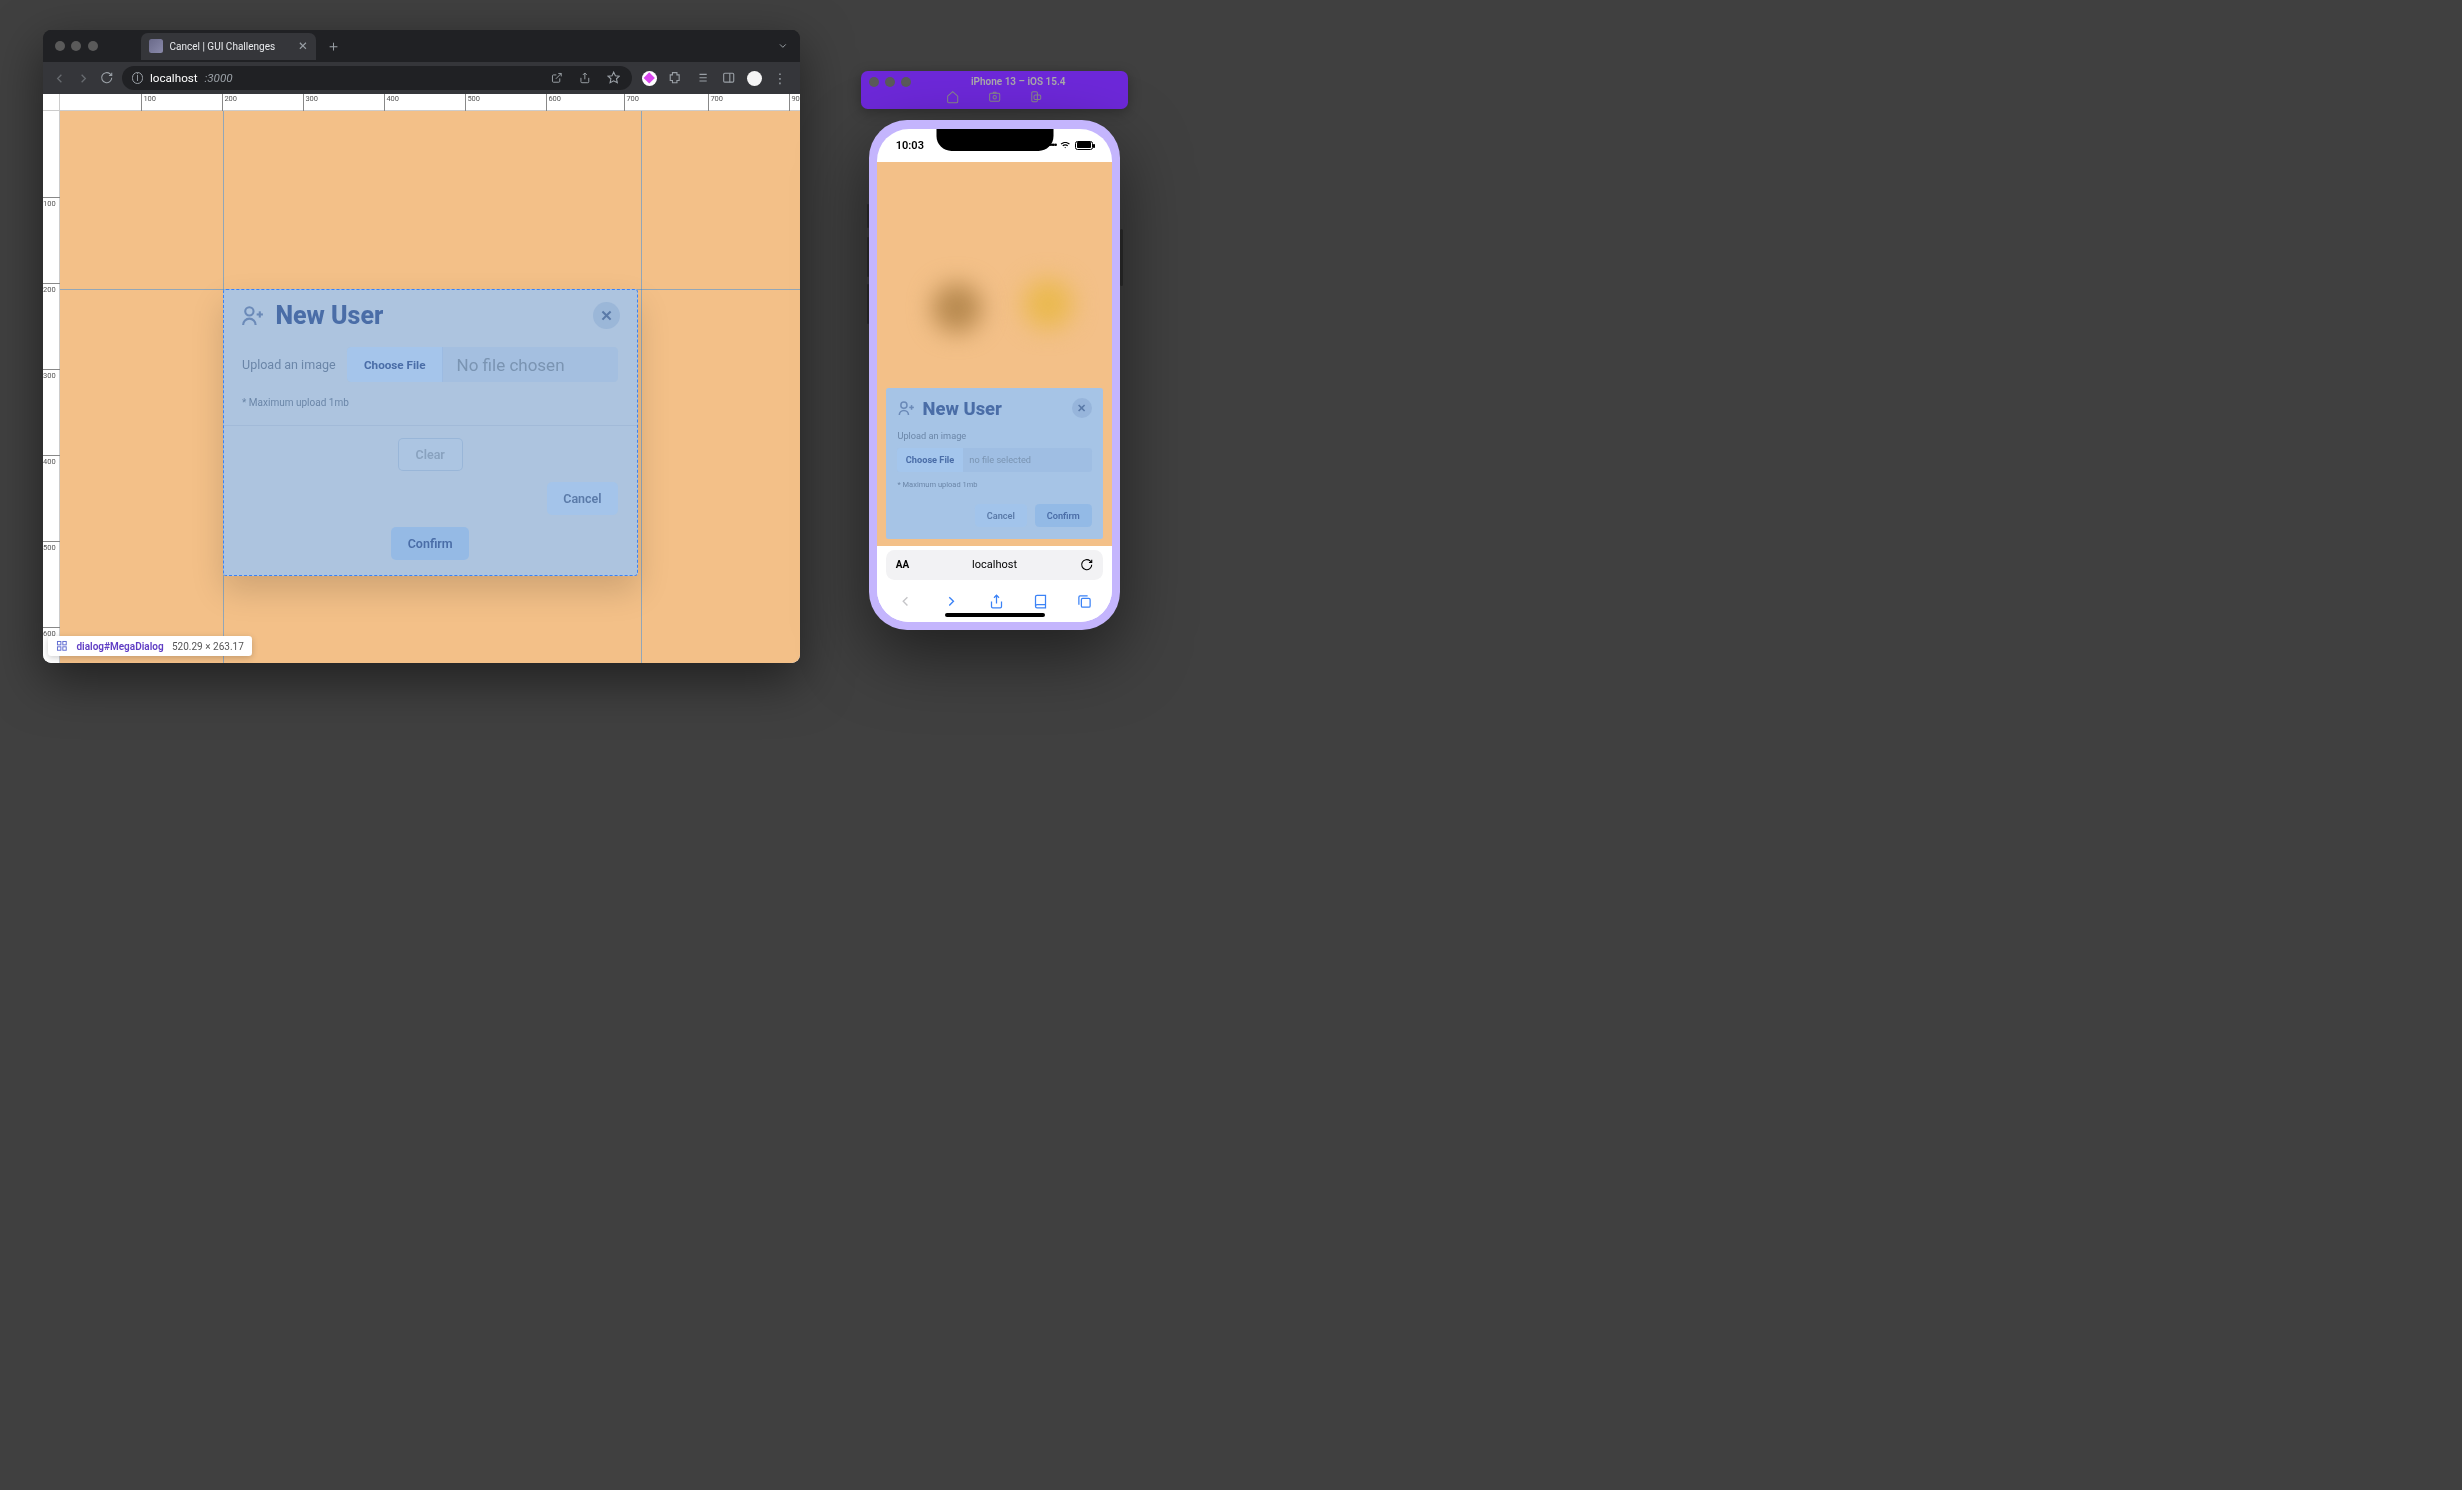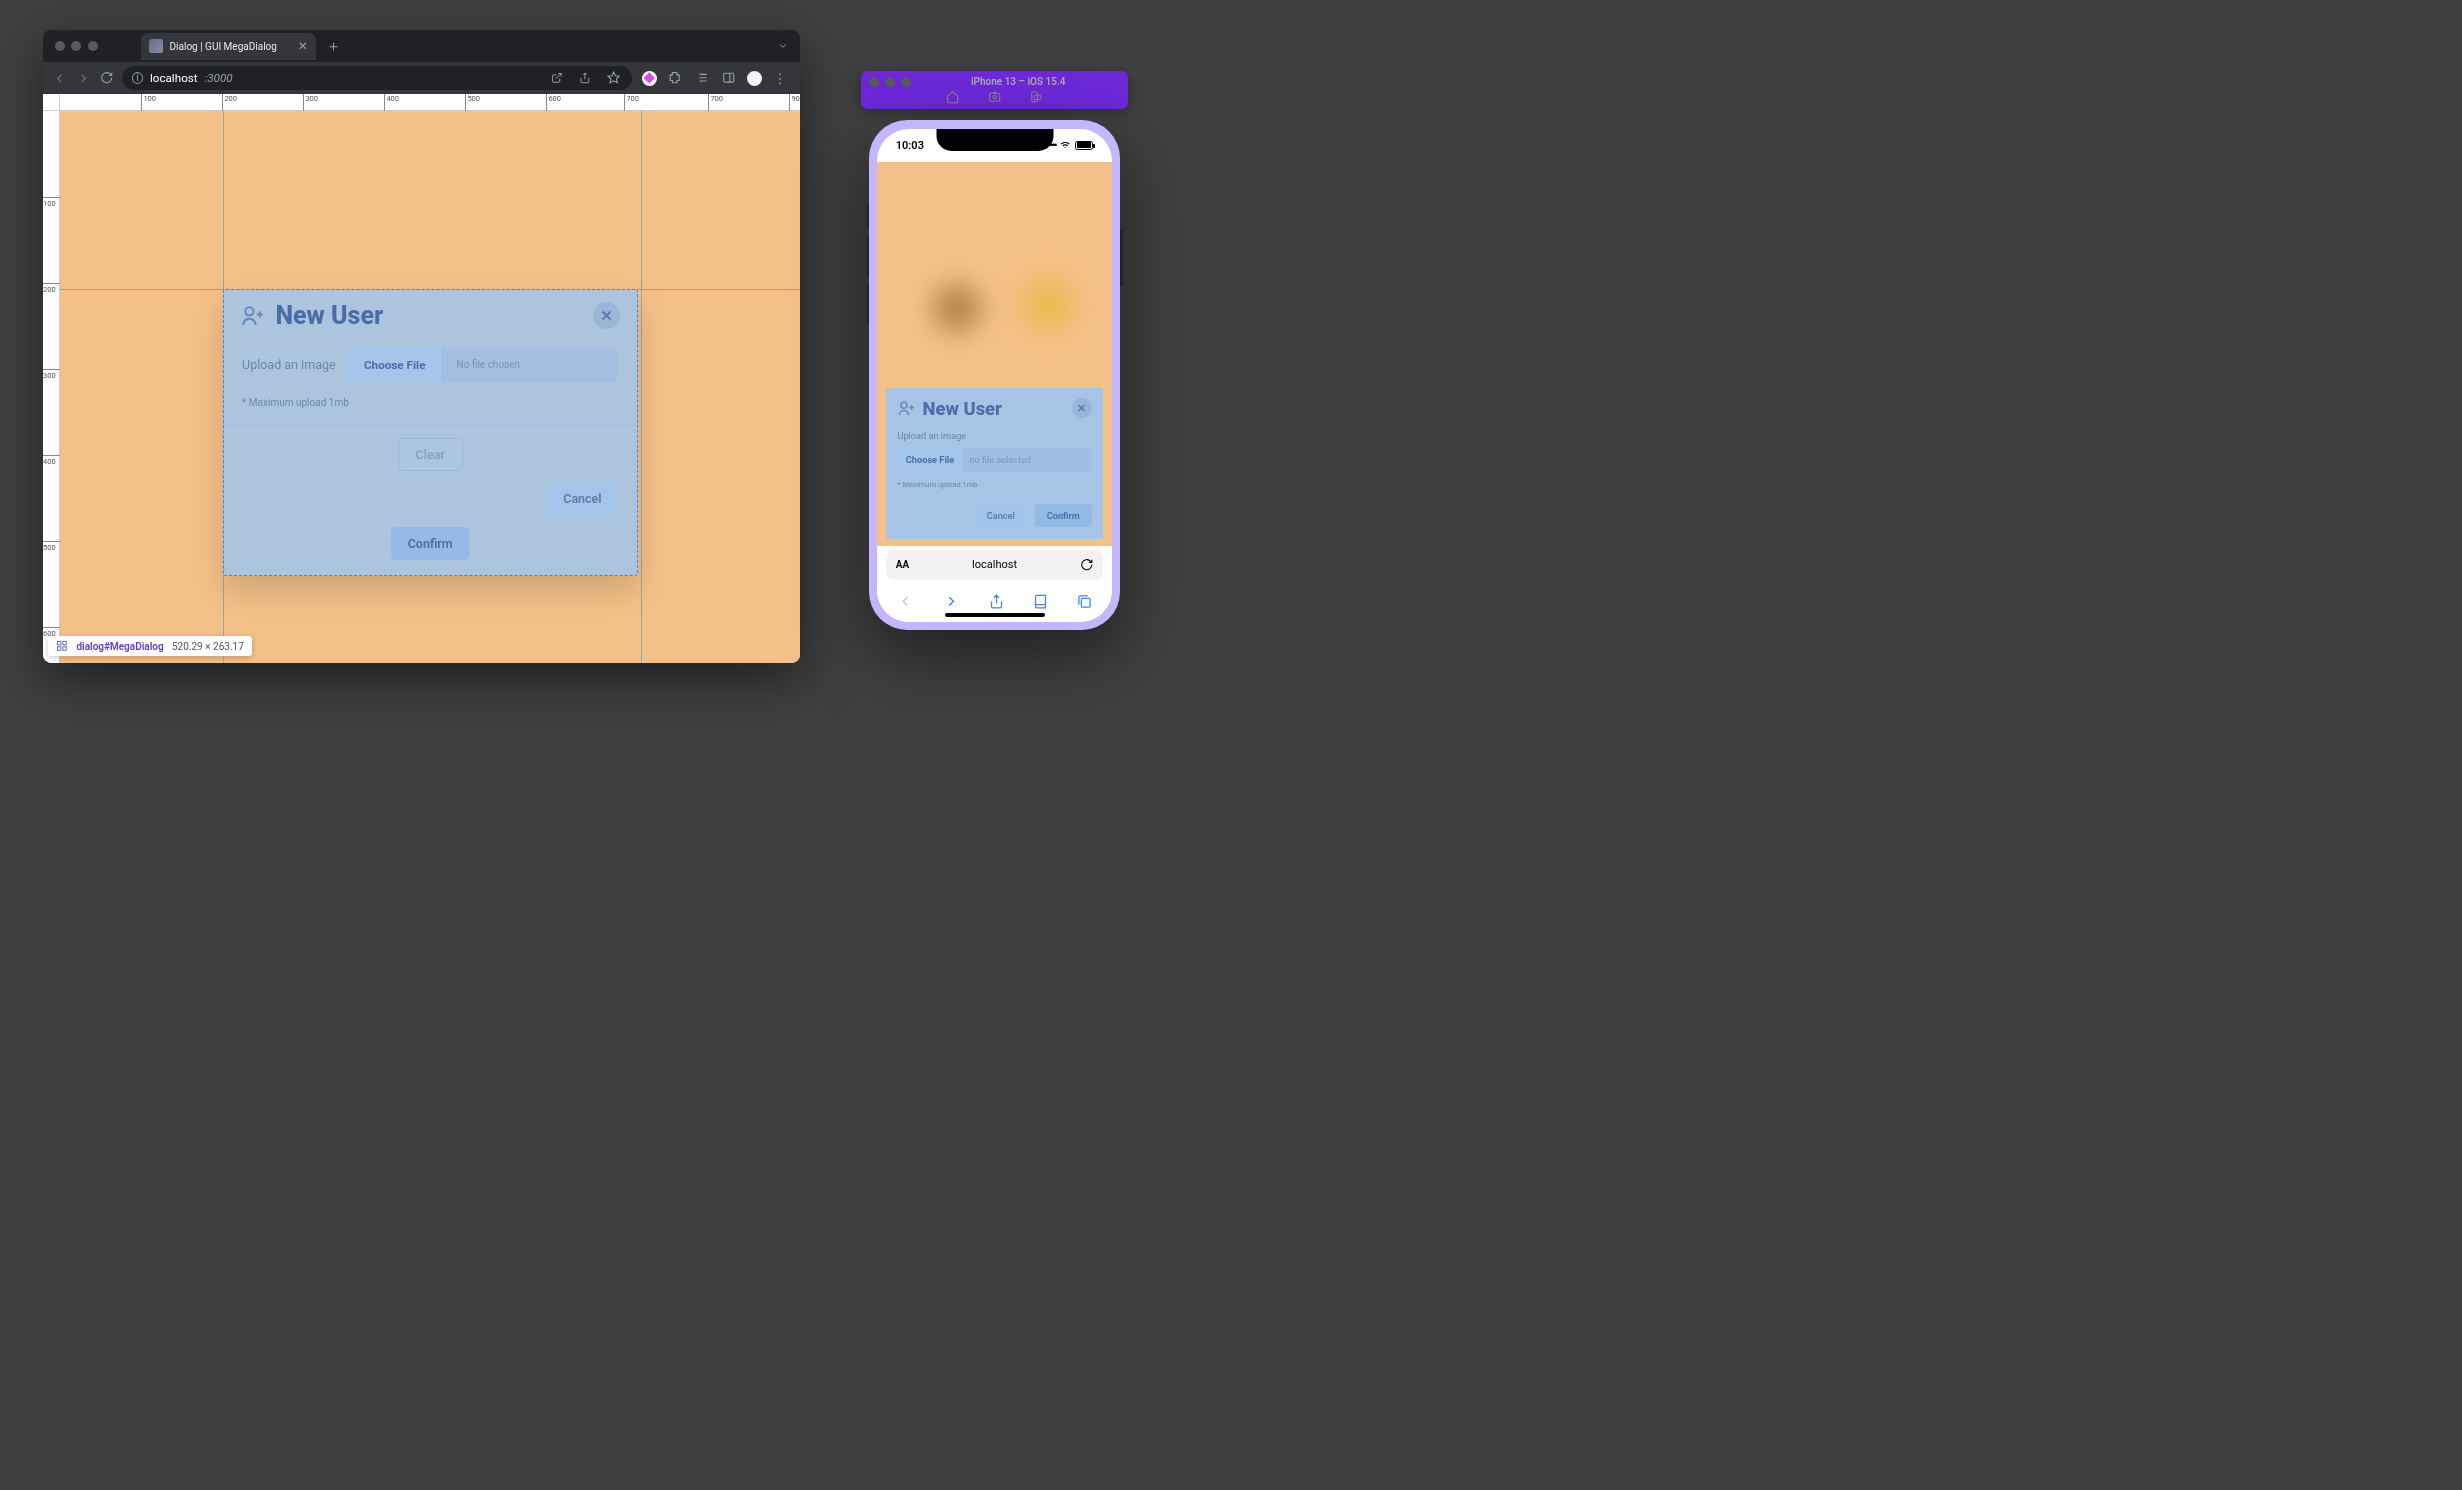--- a/index.html
+++ b/index.html
@@ -147,21 +147,21 @@
   border-radius:4.2px;
   height:35px;
   overflow:hidden;
 }
 .choose-btn {
   background:rgba(165,200,240,.7);
   color:#4a6da7; font-weight:700; font-size:11.7px;
   padding: 0 16.7px; display:flex; align-items:center;
   border-right:0.8px solid rgba(120,150,190,.2);
 }
-.no-file { color:#7a94b2; font-size:10px; padding:0 13.4px; display:flex; align-items:center; }
+.no-file { color:#7a94b2; font-size:17px; padding:0 13.4px; display:flex; align-items:center; }
 .hint { color:#6b86a8; font-size:10px; margin-top:15px; }
 .dialog-footer {
   display:flex; align-items:center; gap:11.7px;
   padding: 11.7px 18.4px 15px 18.4px;
   border-top: 0.8px solid rgba(120,150,190,.2);
   margin-top: 8.4px;
   flex-direction: column;
 }
 .btn {
   height:33px; padding:0 16.7px; border-radius:5px;
@@ -302,21 +302,21 @@
 
 <div class="browser-window">
   <div class="tab-strip">
     <div class="traffic-lights">
       <div class="tl"></div>
       <div class="tl"></div>
       <div class="tl"></div>
     </div>
     <div class="tab">
       <span class="favicon"></span>
-      <span class="title">Dialog | GUI MegaDialog</span>
+      <span class="title">Cancel | GUI Challenges</span>
       <span class="close">✕</span>
     </div>
     <span class="new-tab">＋</span>
     <span class="tab-dropdown">
       <svg width="11.7" height="11.7" viewBox="0 0 24 24" fill="none" stroke="currentColor" stroke-width="2">
           <polyline points="6 9 12 15 18 9"></polyline>
         </svg>
     </span>
   </div>
 

